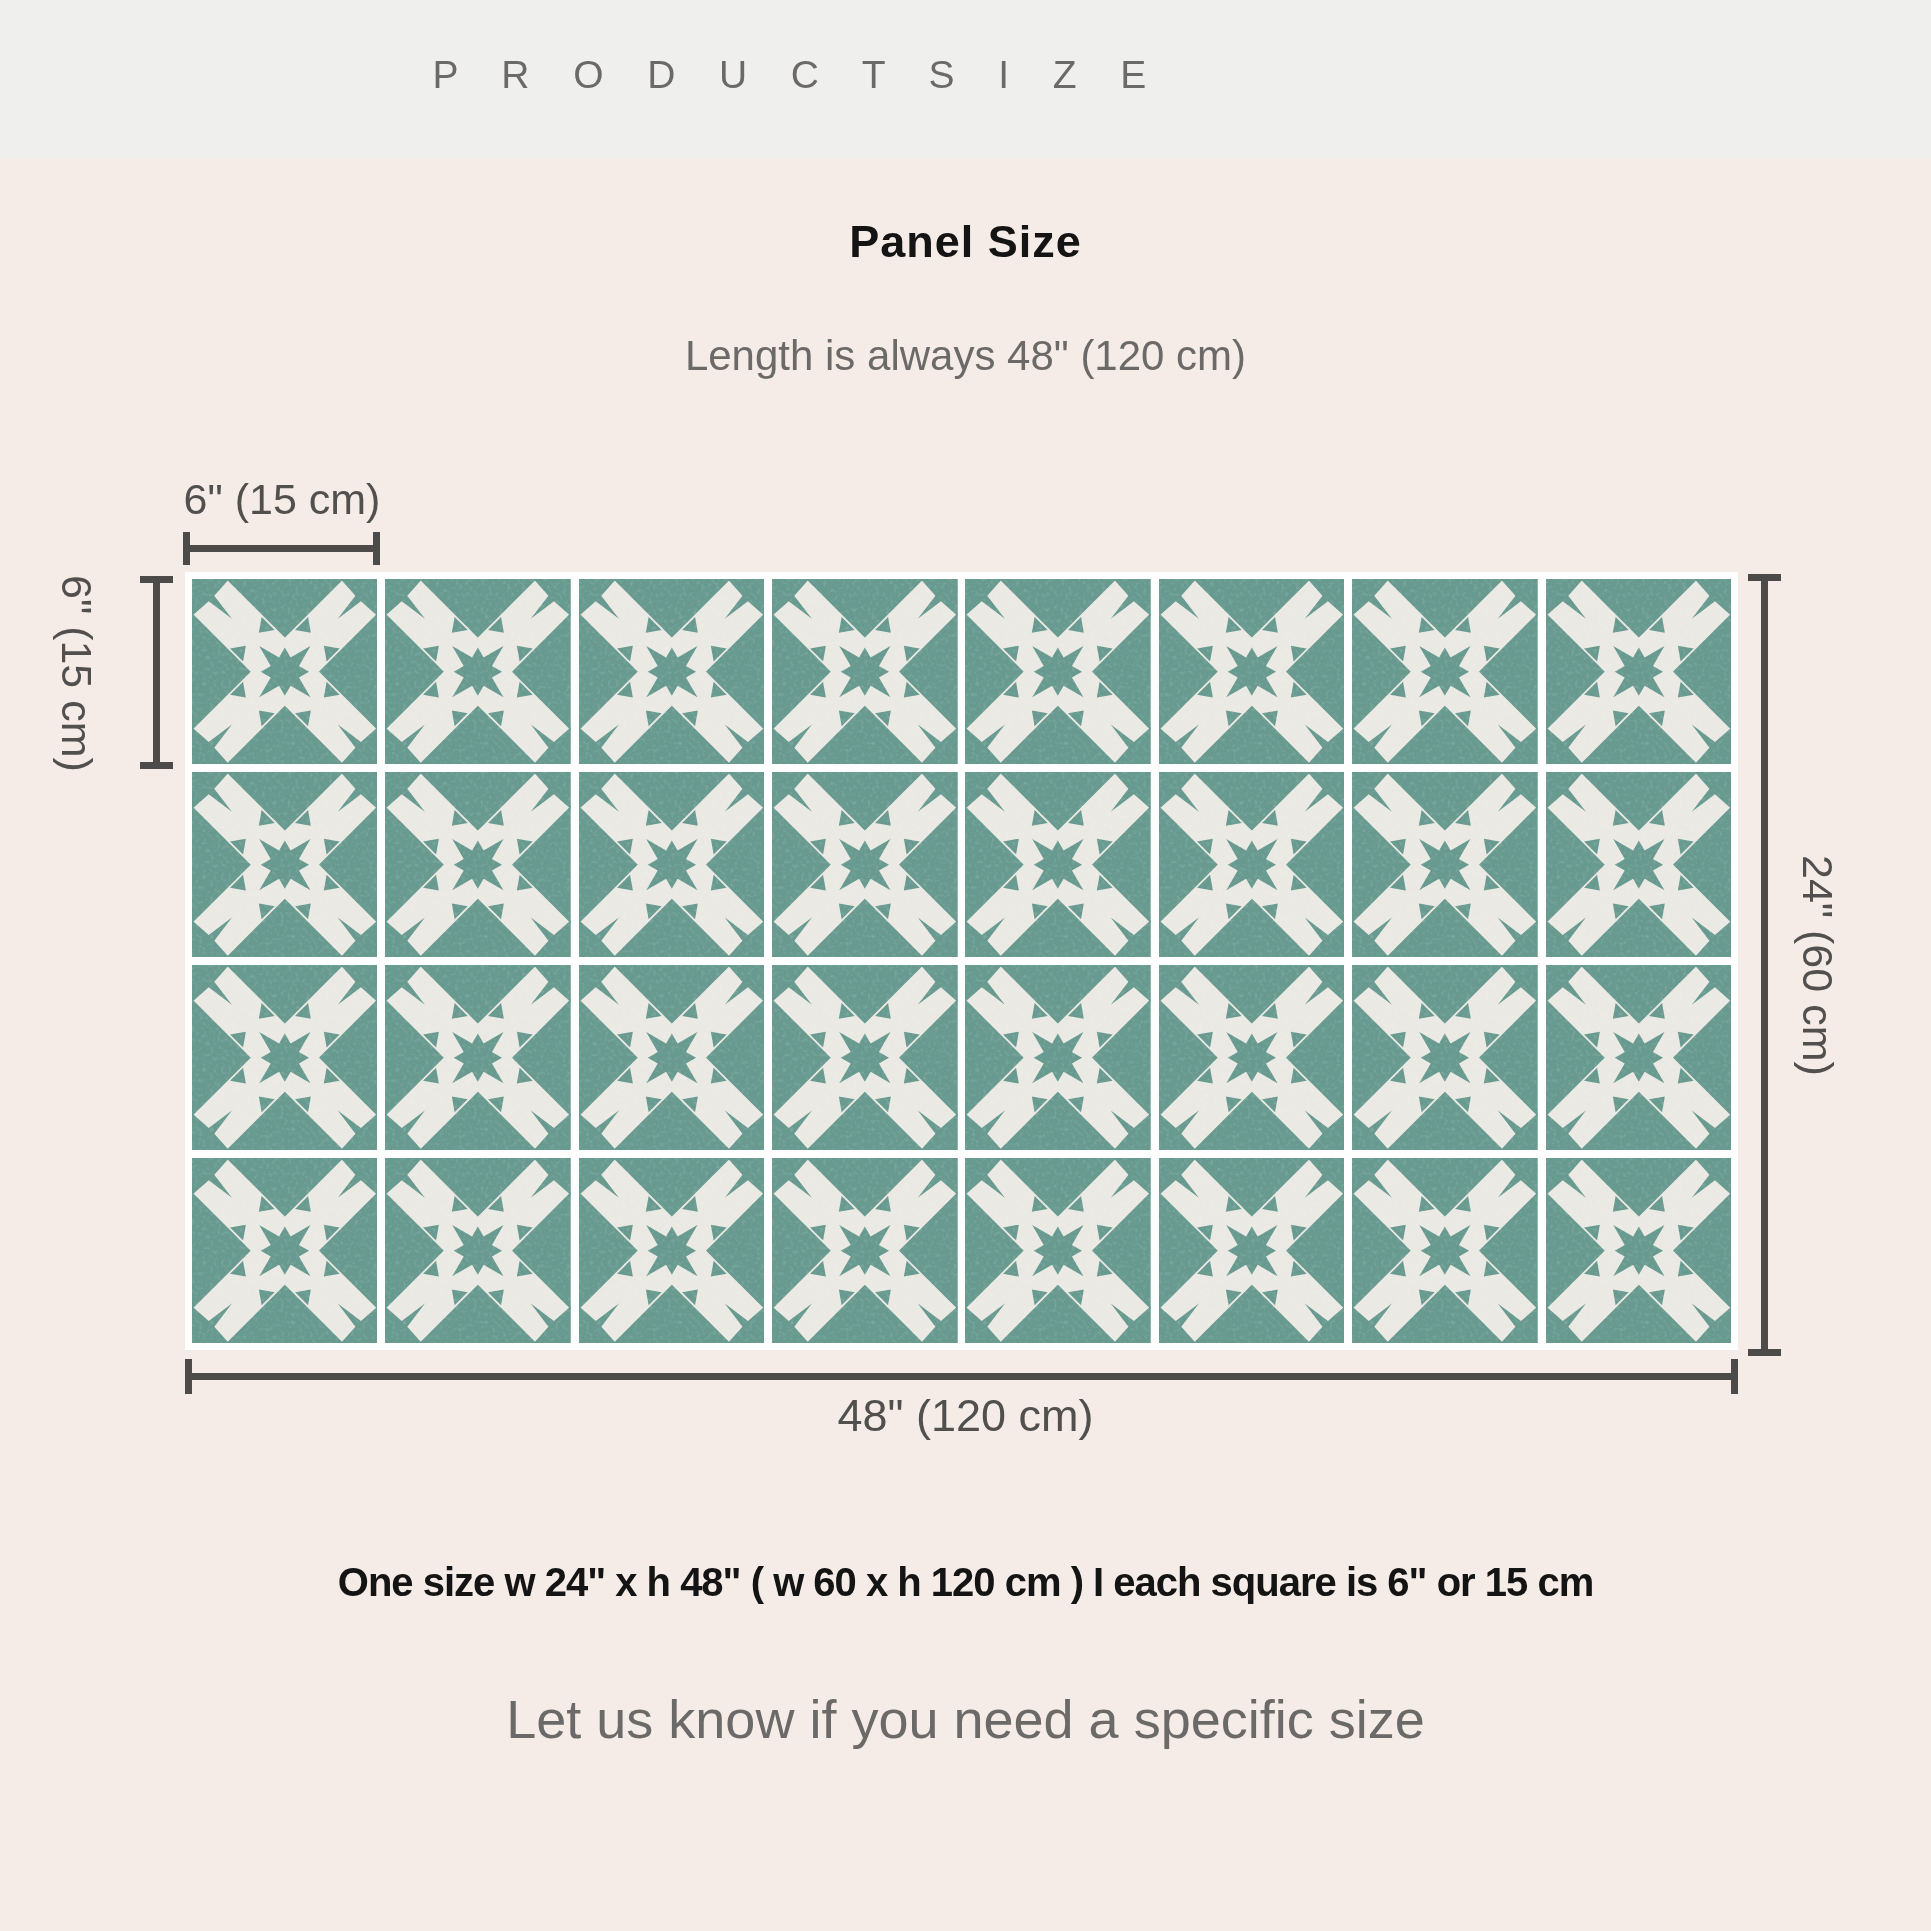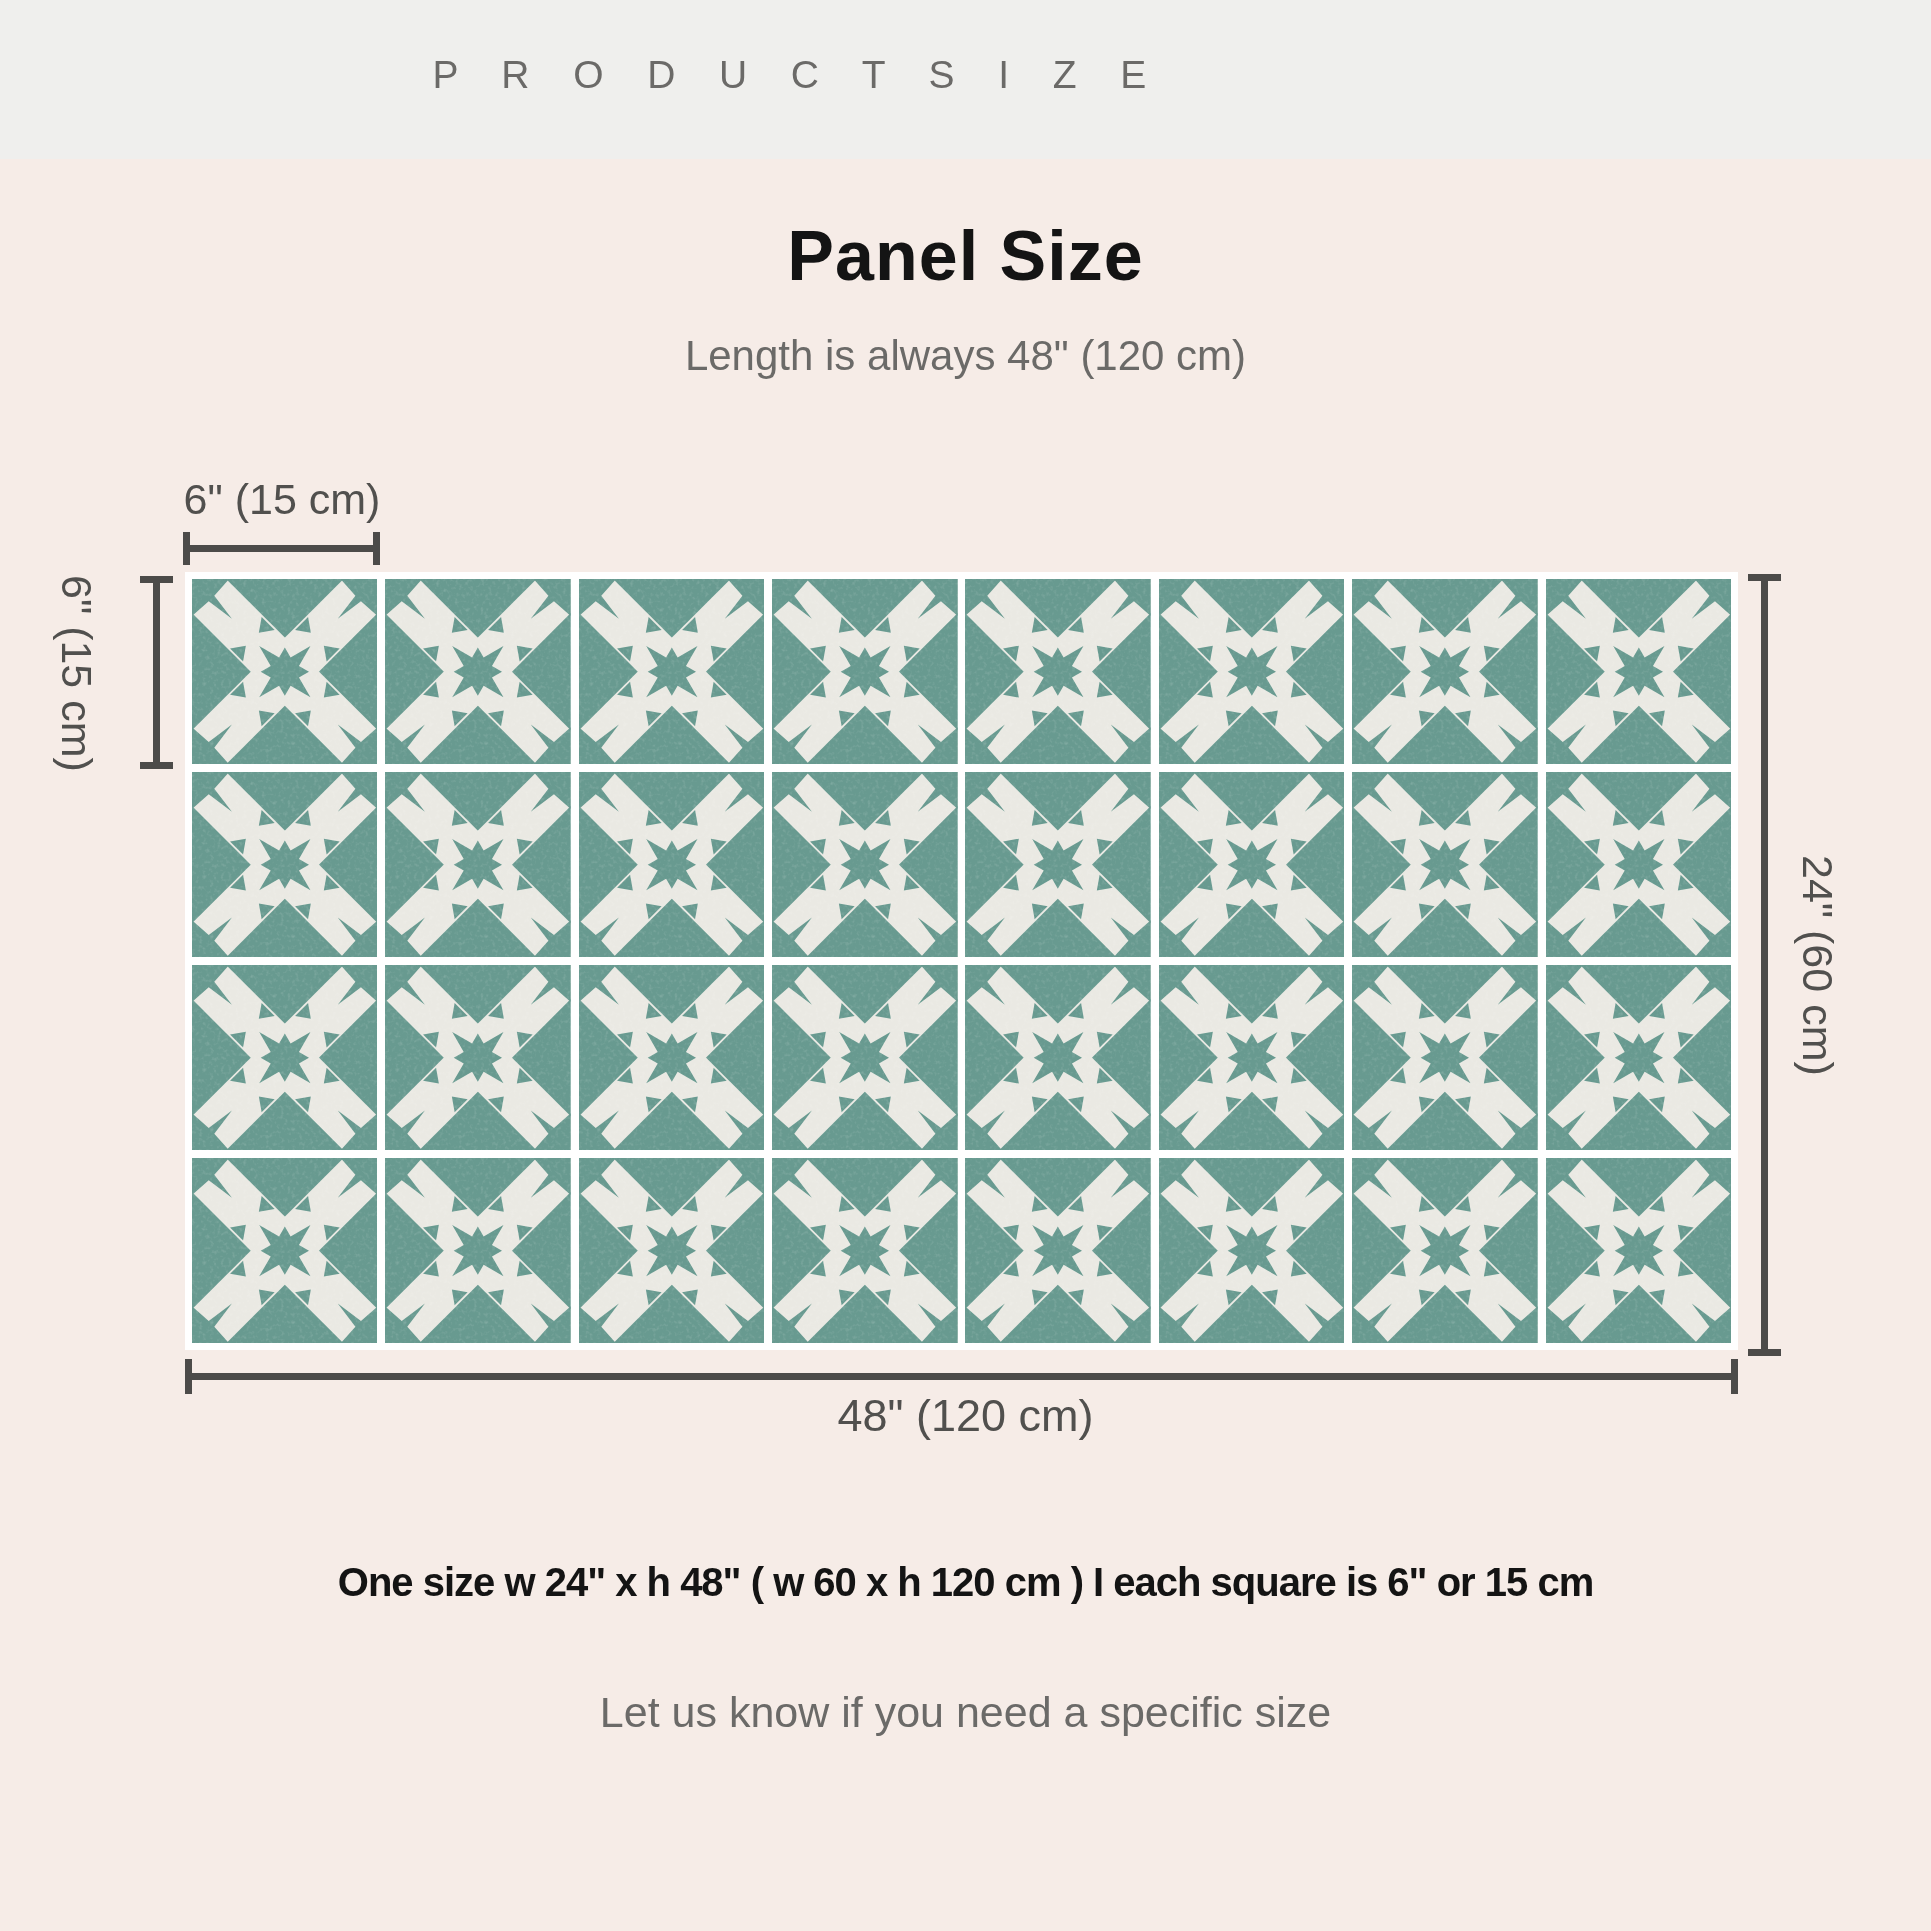--- a/index.html
+++ b/index.html
@@ -16,21 +16,21 @@
   }
   .kicker{
     position:absolute;left:0;top:53px;width:1595px;
     text-align:center;
     font-size:39px;letter-spacing:16.4px;
     color:var(--muted,#6b6a68);
   }
   .title{
     position:absolute;left:0;top:216px;width:1931px;margin:0;
     text-align:center;
-    font-size:70px;font-weight:bold;letter-spacing:1px;
+    font-size:45px;font-weight:bold;letter-spacing:1px;
     color:var(--dark,#141414);
   }
   .subtitle{
     position:absolute;left:0;top:332px;width:1931px;
     text-align:center;
     font-size:42px;
     color:var(--muted,#6b6a68);
   }
 
   
@@ -72,21 +72,21 @@
 
   .summary{
     position:absolute;left:0;top:1560px;width:1931px;
     text-align:center;
     font-size:40px;font-weight:bold;letter-spacing:-1px;
     color:var(--dark,#141414);
   }
   .note{
     position:absolute;left:0;top:1688px;width:1931px;
     text-align:center;
-    font-size:43px;
+    font-size:54px;
     color:var(--muted,#6b6a68);
   }
   .svg-defs{position:absolute;width:0;height:0;overflow:hidden;}
 </style>
 </head>
 <body>
 
 <svg class="svg-defs" aria-hidden="true">
   <defs>
     <filter id="grain" x="0" y="0" width="100%" height="100%">

